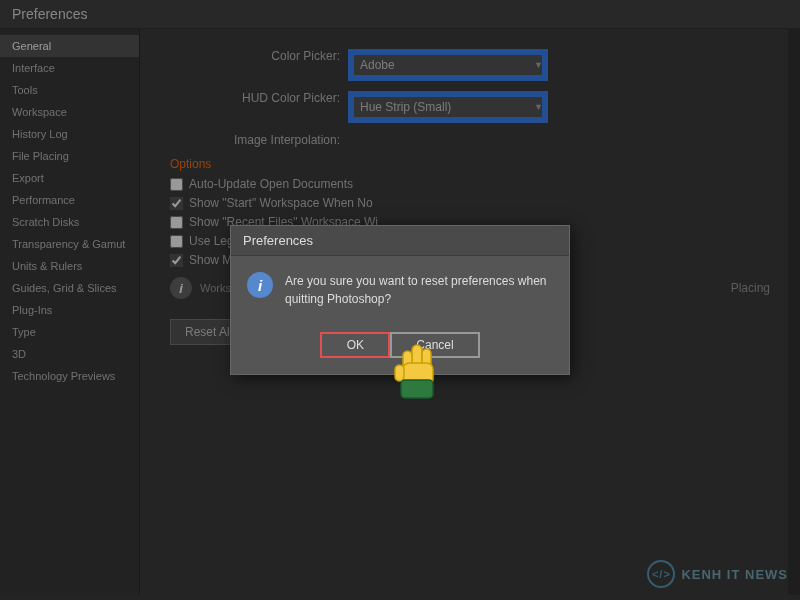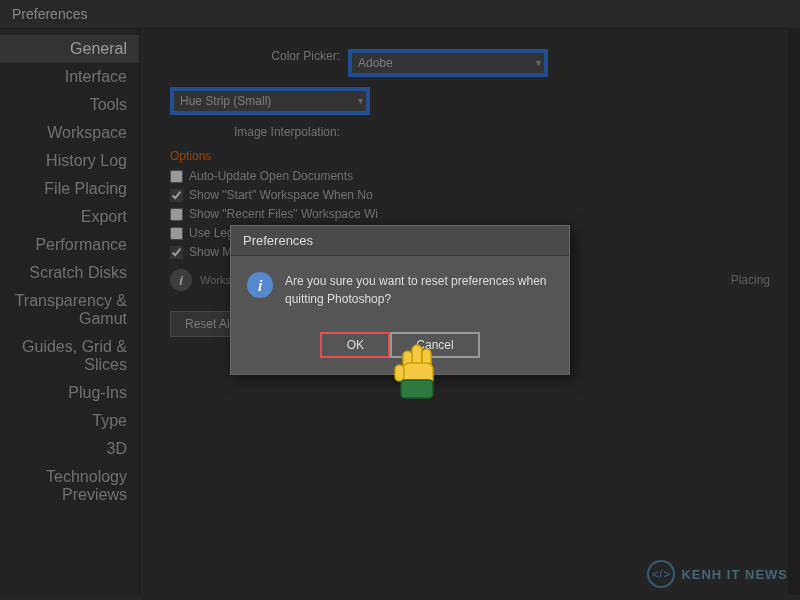--- a/index.html
+++ b/index.html
@@ -34,22 +34,21 @@
       background: #3a3a3a;
       padding: 6px 0;
       flex-shrink: 0;
       border-right: 1px solid #2a2a2a;
     }
 
     .sidebar-item {
       padding: 5px 12px;
       cursor: pointer;
       color: #bbb;
-      font-size: 16px;
-      text-align: right;
+      font-size: 11px;
     }
 
     .sidebar-item.active {
       background: #555;
       color: #fff;
     }
 
     
     .content {
       flex: 1;
@@ -69,21 +68,21 @@
       text-align: right;
       width: 170px;
       margin-right: 8px;
       color: #bbb;
       font-size: 12px;
       flex-shrink: 0;
     }
 
     .row-select {
       background: #555;
-      border: 4px solid #3b82f6;
+      border: 6px solid #3b82f6;
       color: #ccc;
       padding: 3px 20px 3px 6px;
       font-size: 12px;
       appearance: none;
       -webkit-appearance: none;
       width: 200px;
       position: relative;
     }
 
     .select-wrapper {
@@ -302,39 +301,41 @@
   <div class="sidebar-item active">General</div>
       <div class="sidebar-item">Interface</div>
       <div class="sidebar-item">Tools</div>
       <div class="sidebar-item">Workspace</div>
       <div class="sidebar-item">History Log</div>
       <div class="sidebar-item">File Placing</div>
       <div class="sidebar-item">Export</div>
       <div class="sidebar-item">Performance</div>
       <div class="sidebar-item">Scratch Disks</div>
       <div class="sidebar-item">Transparency &amp; Gamut</div>
+      <div class="sidebar-item">Units &amp; Rulers</div>
       <div class="sidebar-item">Guides, Grid &amp; Slices</div>
       <div class="sidebar-item">Plug-Ins</div>
       <div class="sidebar-item">Type</div>
       <div class="sidebar-item">3D</div>
       <div class="sidebar-item">Technology Previews</div>
     </div>
 
   <div class="content">
 
     <div class="row">
       <div class="row-label">Color Picker:</div>
       <div class="select-wrapper">
         <select class="row-select">
           <option>Adobe</option>
         </select>
       </div>
     </div>
 
     <div class="row">
+      <div class="row-label">HUD Color Picker:</div>
       <div class="select-wrapper">
         <select class="row-select">
           <option>Hue Strip (Small)</option>
         </select>
       </div>
     </div>
 
     <div class="row">
       <div class="row-label">Image Interpolation:</div>
     </div>

